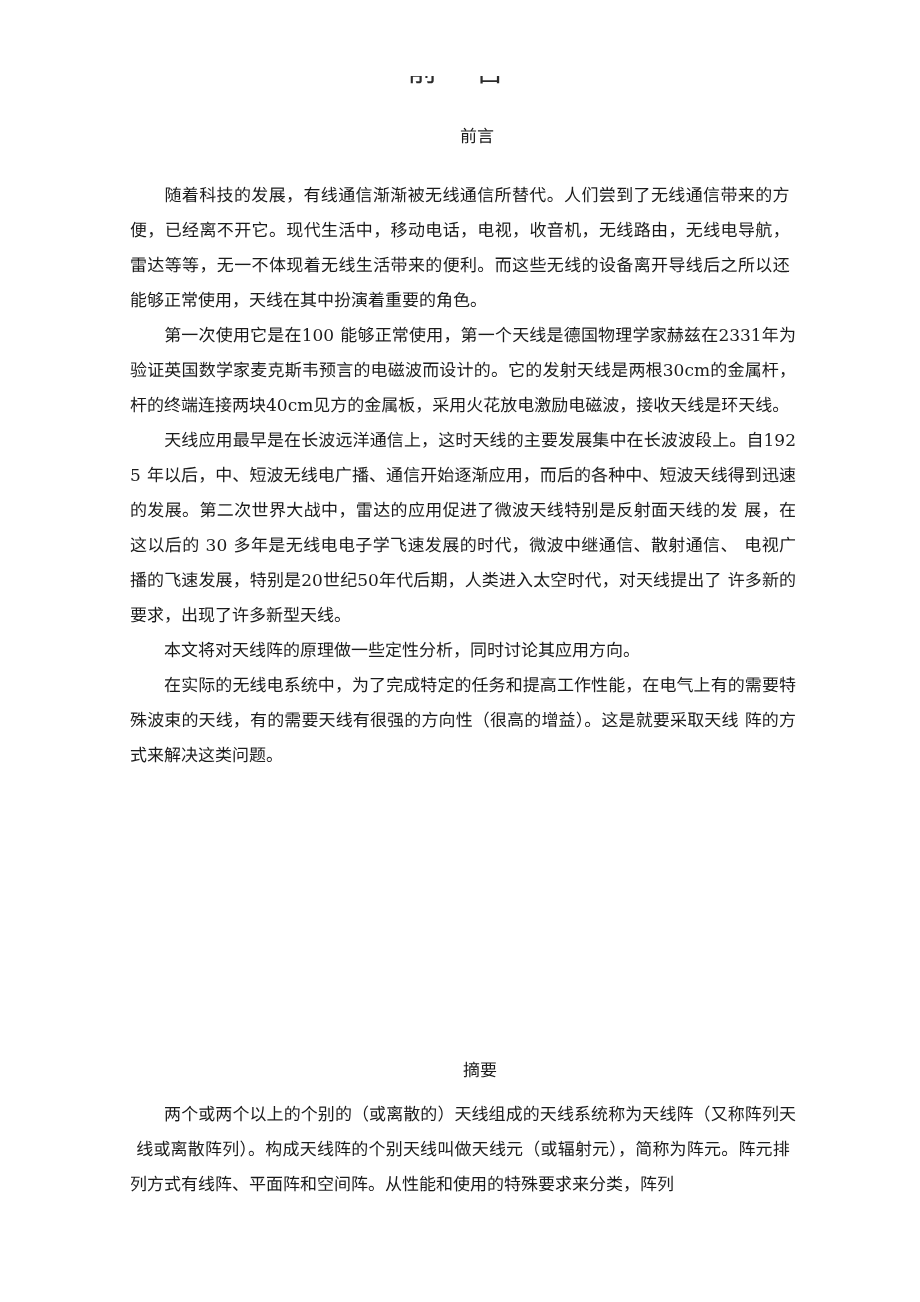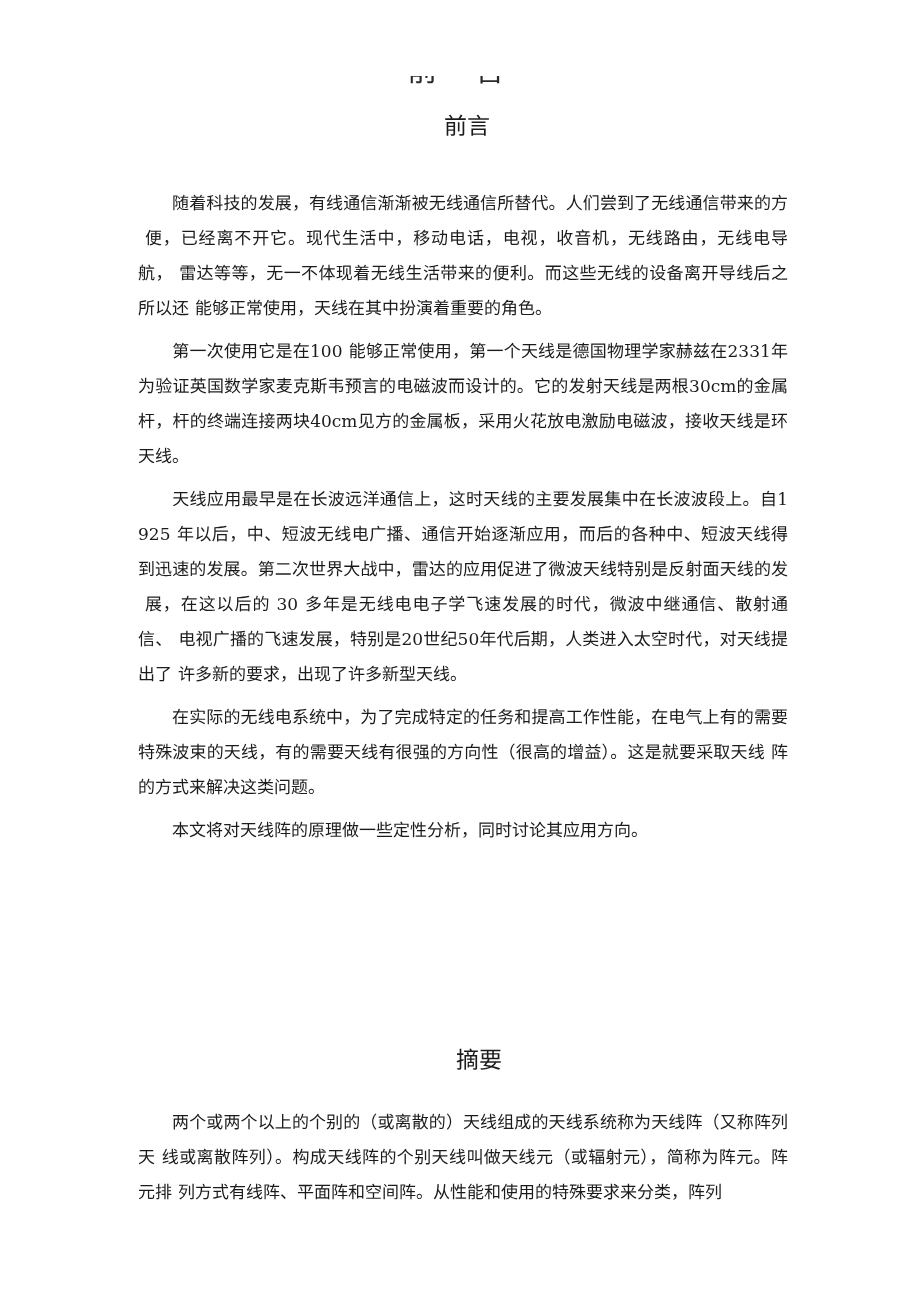--- a/index.html
+++ b/index.html
@@ -51,53 +51,53 @@
     font-family: "DejaVu Serif", "Liberation Serif", serif;
     font-size: 30px;
     letter-spacing: 14px;
     color: #2b2b2b;
     white-space: nowrap;
   }
 
   
   .section-title {
     text-align: center;
-    font-size: 23px;
+    font-size: 17px;
     font-weight: normal;
     line-height: 28px;
-    margin: 4px;
+    margin: 14px;
     font-family: "DejaVu Serif", "Liberation Serif", serif;
   }
 
   .title-qianyan {
     position: absolute;
     left: 0;
     top: 108px;
     width: 666px;
   }
 
   .title-zhaiyao {
     position: absolute;
-    left: 12px;
+    left: 3px;
     top: 1042px;
     width: 666px;
   }
 
   
   .body-block {
     position: absolute;
     left: 0;
     width: 666px;
   }
 
   .block-qianyan { top: 178px; }
   .block-zhaiyao { top: 1097px; }
 
   p.para {
-    margin: 8px;
+    margin: 0;
     font-size: 17px;
     line-height: 35px;
     text-align: justify;
     text-justify: inter-ideograph;
     text-indent: 0;
     word-break: break-all;
     font-family: "DejaVu Serif", "Liberation Serif", serif;
     color: #1b1b1b;
   }
 
@@ -118,22 +118,22 @@
     <div class="header-artifact">
       <div class="ghost">前 言</div>
     </div>
 
     <h1 class="section-title title-qianyan">前言</h1>
 
     <div class="body-block block-qianyan" id="preface-body">
         <p class="para" id="preface-p1"><span class="ind"></span><span>随着科技的发展，有线通信渐渐被无线通信所替代。人们尝到了无线通信带来的方</span><span class="sp"></span><span>便，已经离不开它。现代生活中，移动电话，电视，收音机，无线路由，无线电导航，</span><span class="sp"></span><span>雷达等等，无一不体现着无线生活带来的便利。而这些无线的设备离开导线后之所以还</span><span class="sp"></span><span>能够正常使用，天线在其中扮演着重要的角色。</span></p>
         <p class="para" id="preface-p2"><span class="ind"></span><span>第一次使用它是在</span><b>100</b><span class="sp"></span><span>能够正常使用，第一个天线是德国物理学家赫兹在</span><b>2331</b><span>年为验证英国数学家麦克斯韦预言的电磁波而设计的。它的发射天线是两根</span><b>30cm</b><span>的金属杆，杆的终端连接两块</span><b>40cm</b><span>见方的金属板，采用火花放电激励电磁波，接收天线是环天线。</span></p>
         <p class="para" id="preface-p4"><span class="ind"></span><span>天线应用最早是在长波远洋通信上，这时天线的主要发展集中在长波波段上。自</span><b>1925</b><span class="sp"></span><span>年以后，中、短波无线电广播、通信开始逐渐应用，而后的各种中、短波天线得到迅速的发展。第二次世界大战中，雷达的应用促进了微波天线特别是反射面天线的发</span><span class="sp"></span><span>展，在这以后的</span><span class="sp"></span><b>30</b><span class="sp"></span><span>多年是无线电电子学飞速发展的时代，微波中继通信、散射通信、</span><span class="sp"></span><span>电视广播的飞速发展，特别是</span><b>20</b><span>世纪</span><b>50</b><span>年代后期，人类进入太空时代，对天线提出了</span><span class="sp"></span><span>许多新的要求，出现了许多新型天线。</span></p>
+        <p class="para" id="preface-p6"><span class="ind"></span><span>本文将对天线阵的原理做一些定性分析，同时讨论其应用方向。</span></p>
         <p class="para" id="preface-p5"><span class="ind"></span><span>在实际的无线电系统中，为了完成特定的任务和提高工作性能，在电气上有的需要特殊波束的天线，有的需要天线有很强的方向性（很高的增益）。这是就要采取天线</span><span class="sp"></span><span>阵的方式来解决这类问题。</span></p>
-        <p class="para" id="preface-p6"><span class="ind"></span><span>本文将对天线阵的原理做一些定性分析，同时讨论其应用方向。</span></p>
       </div>
 
     <h1 class="section-title title-zhaiyao">摘要</h1>
 
     <div class="body-block block-zhaiyao" id="abstract-body">
         <p class="para" id="abstract-p1"><span class="ind"></span><span>两个或两个以上的个别的（或离散的）天线组成的天线系统称为天线阵（又称阵列天</span><span class="sp"></span><span>线或离散阵列）。构成天线阵的个别天线叫做天线元（或辐射元），简称为阵元。阵元排</span><span class="sp"></span><span>列方式有线阵、平面阵和空间阵。从性能和使用的特殊要求来分类，阵列</span></p>
       </div>
 
   </div>
 </div>

